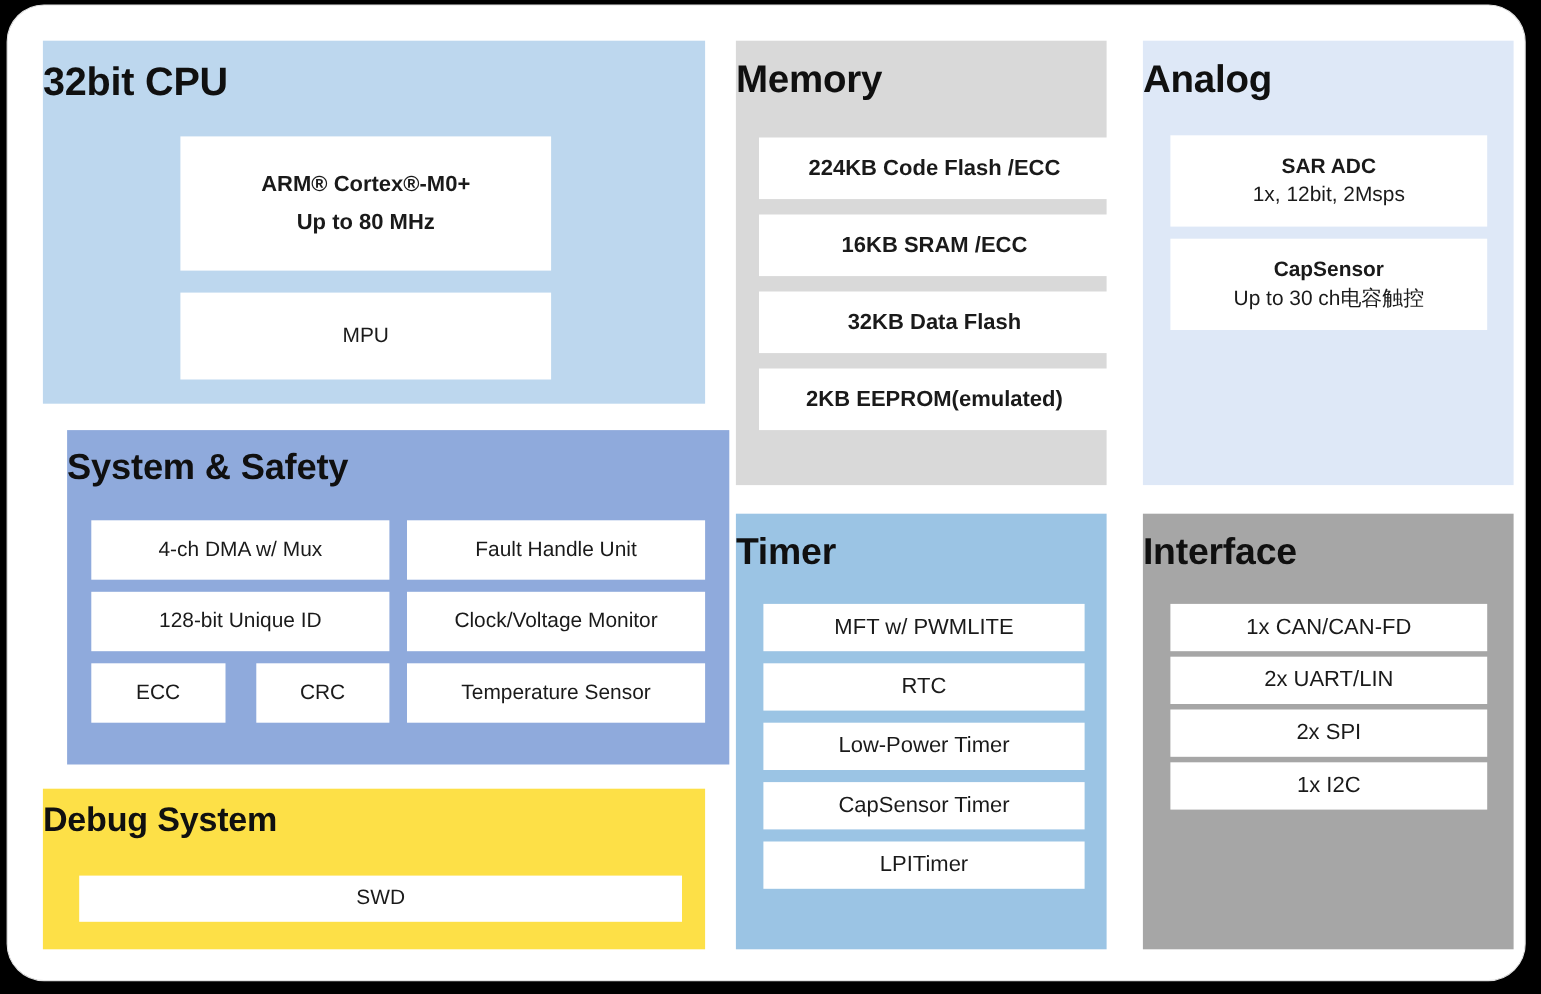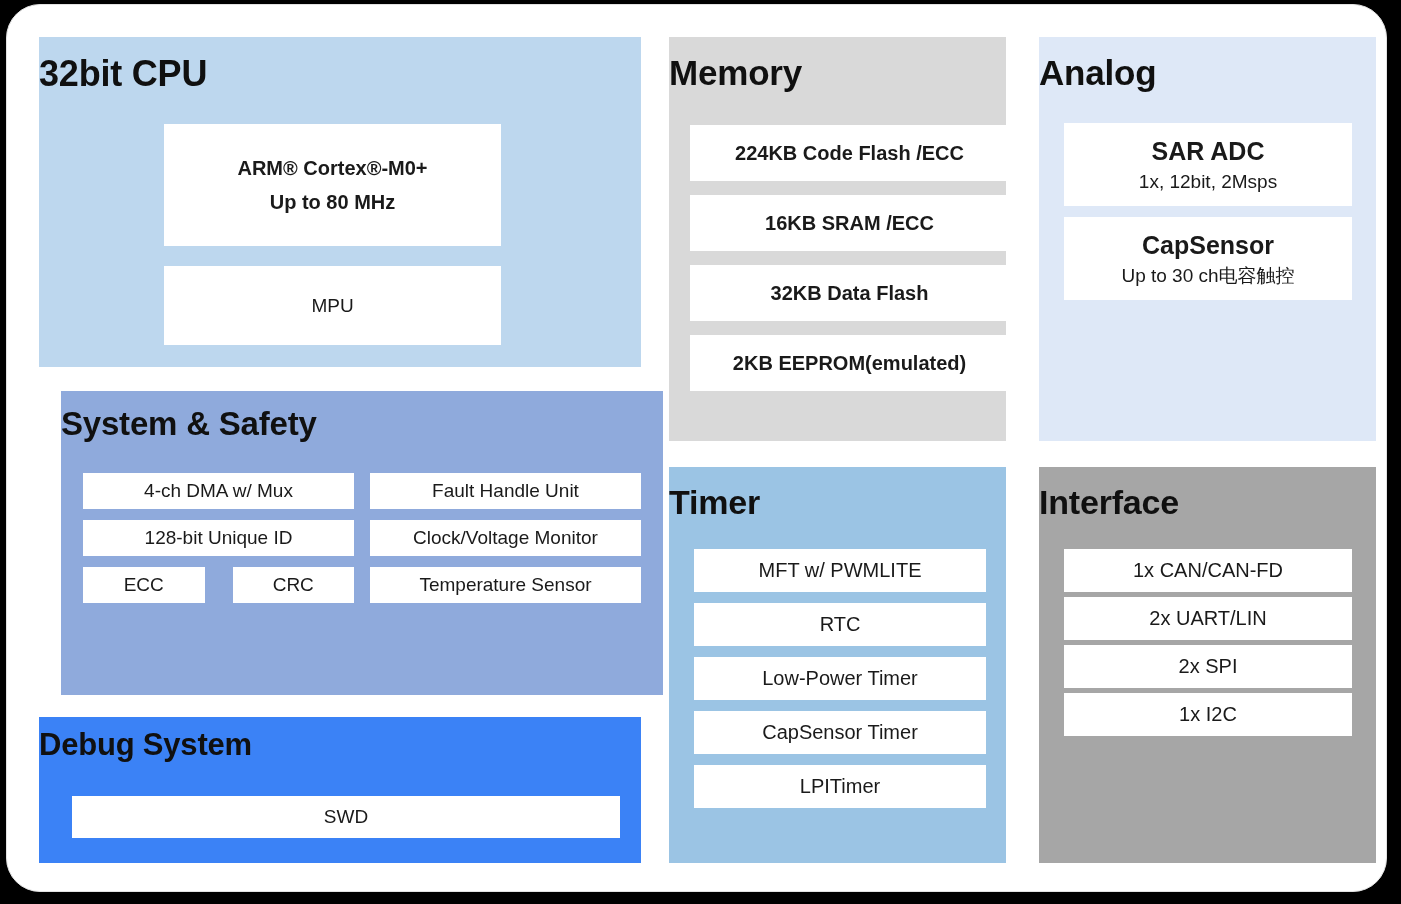--- a/index.html
+++ b/index.html
@@ -84,27 +84,27 @@
     margin-left: 22px;
   }
   #safety-block .block-title { font-size: 33px; padding-top: 14px; }
   .safety-grid {
     position: absolute; left: 22px; top: 82px; width: 558px; height: 200px;
     display: flex; gap: 16px;
   }
   .safety-col { display: flex; flex-direction: column; gap: 11px; }
   .safety-col.left { width: 271px; }
   .safety-col.right { width: 271px; }
-  .safety-grid .item { height: 36px; font-size: 19px; text-align: center; }
+  .safety-grid .item { height: 54px; font-size: 19px; text-align: center; }
   .safety-split { display: flex; gap: 28px; }
   .safety-split .item { flex: 1 1 0; }
 
   #debug-block {
     left: 32px; top: 712px; width: 602px; height: 146px;
-    background: #3b82f6;
+    background: #fde047;
   }
   #debug-block .block-title { font-size: 31px; padding-top: 10px; }
   #debug-swd {
     position: absolute; left: 33px; top: 79px; width: 548px; height: 42px;
     font-size: 19px;
   }
 
   
   #memory-block {
     left: 662px; top: 32px; width: 337px; height: 404px;
@@ -132,21 +132,21 @@
   #analog-block {
     left: 1032px; top: 32px; width: 337px; height: 404px;
     background: #dee8f7;
   }
   #analog-block .block-title { font-size: 35px; padding-top: 16px; }
   #analog-items {
     position: absolute; left: 25px; top: 86px; width: 288px;
     display: flex; flex-direction: column; gap: 11px;
   }
   #analog-items .item { height: 83px; font-size: 19px; line-height: 1.35; }
-  #analog-items .item .ttl { font-size: 25px; }
+  #analog-items .item .ttl { font-size: 19px; }
   #analog-items .item .sub { font-size: 19px; }
 
   #interface-block {
     left: 1032px; top: 462px; width: 337px; height: 396px;
     background: #a6a6a6;
   }
   #interface-block .block-title { font-size: 34px; padding-top: 16px; }
   #interface-items {
     position: absolute; left: 25px; top: 82px; width: 288px;
     display: flex; flex-direction: column; gap: 5px;

